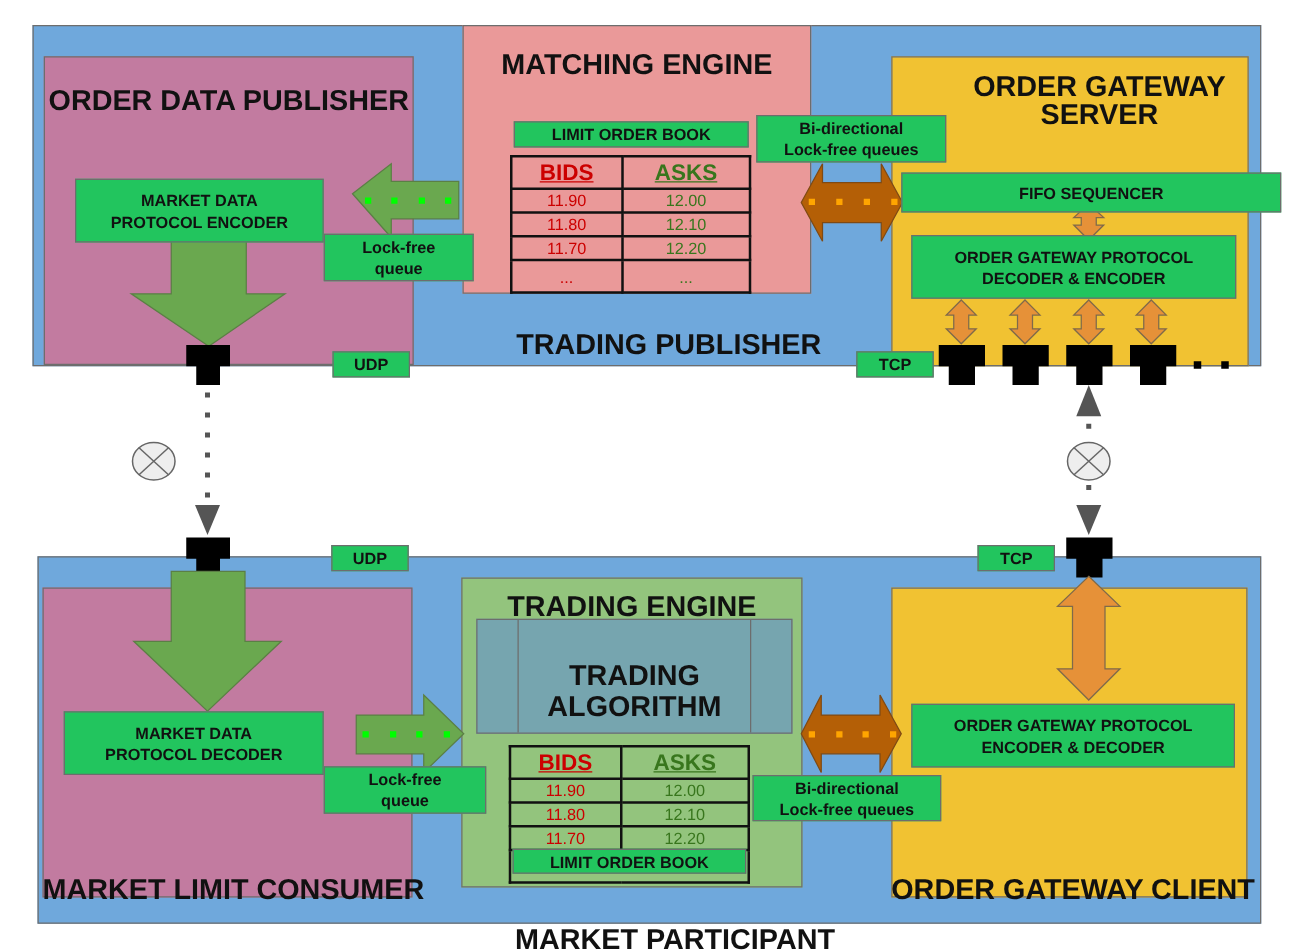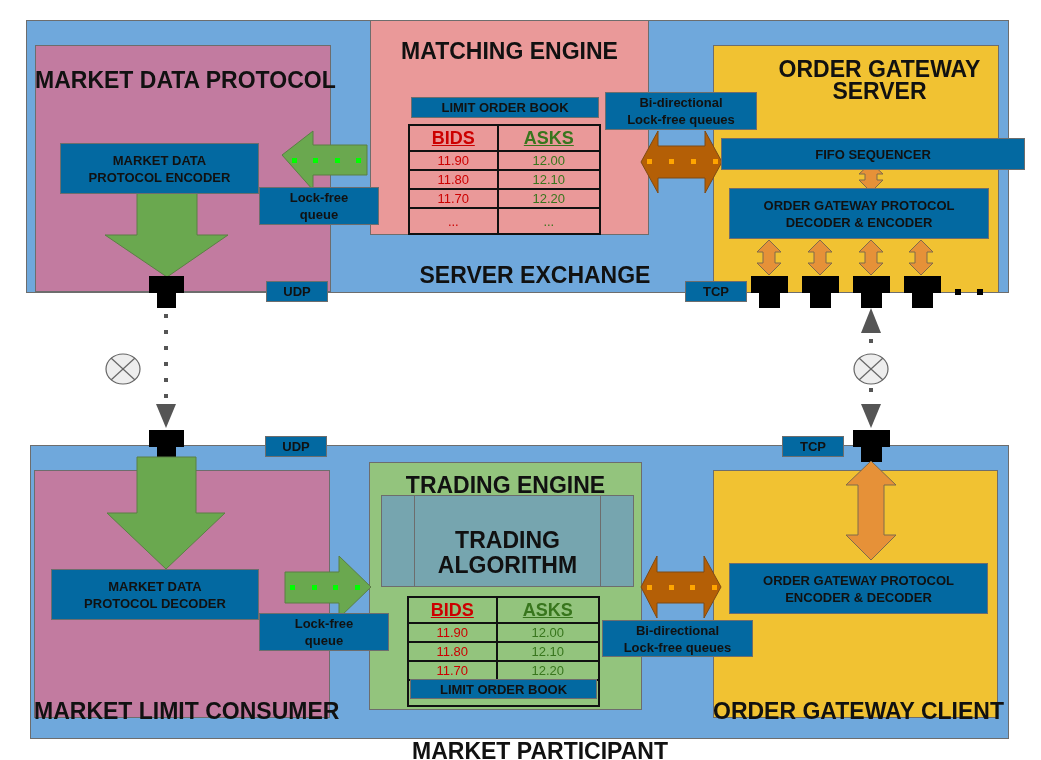--- a/index.html
+++ b/index.html
@@ -4,50 +4,50 @@
 <style>
   html, body { margin:0; padding:0; }
   body { width:1041px; height:760px; background:#ffffff; position:relative; overflow:hidden;
          font-family:"Liberation Sans", sans-serif; }
   .abs { position:absolute; box-sizing:border-box; }
   .region { background:#6fa8dc; border:1.5px solid #6d6d6d; }
   .pub { background:#c27ba0; border:1.5px solid #6d6d6d; }
   .me { background:#ea9999; border:1.5px solid #6d6d6d; }
   .gw { background:#f1c232; border:1.5px solid #6d6d6d; }
   .te { background:#93c47d; border:1.5px solid #6d6d6d; }
-  .box { background:#0369a1; border:1.5px solid #6d6d6d; display:flex; align-items:center; justify-content:center;
+  .box { background:#22c55e; border:1.5px solid #6d6d6d; display:flex; align-items:center; justify-content:center;
          text-align:center; font-weight:bold; color:#111; font-size:13px; line-height:17px; }
   .title { font-weight:bold; color:#111; text-align:center; white-space:nowrap; }
   .t18 { font-size:23px; line-height:22px;margin-top:12px; }
   .t22 { font-size:23px; line-height:26px; }
   table.lob { border-collapse:collapse; position:absolute; }
   table.lob td { border:2.5px solid #111; text-align:center; padding:0; font-size:13px; height:17px; }
   table.lob td.h { font-size:18px; font-weight:bold; height:24px;text-decoration:underline; }
   .bid { color:#cc0000; }
   .ask { color:#38761d; }
   .algo { background:#76a5af; border:1.5px solid #6d6d6d; }
   .algo-side { position:absolute; top:0; bottom:0; width:32px; border-color:#6d6d6d; border-style:solid; border-width:0; }
   svg.layer { position:absolute; left:0; top:0; }
 </style>
 </head>
 <body>
 
 <div class="abs region" style="left:26px;top:20px;width:983px;height:273px;"></div>
 
 <div class="abs pub" style="left:35px;top:45px;width:296px;height:247px;"></div>
-<div class="abs title t18" style="left:35px;top:57px;width:296px;">MARKET DATA PROTOCOL</div>
+<div class="abs title t18" style="left:35px;top:57px;width:296px;">ORDER DATA PUBLISHER</div>
 
 <div class="abs me" style="left:370px;top:20px;width:279px;height:215px;"></div>
 <div class="abs title t18" style="left:370px;top:28px;width:279px;">MATCHING ENGINE</div>
 
 <div class="abs gw" style="left:713px;top:45px;width:286px;height:248px;"></div>
 <div class="abs title t18" style="left:713px;top:46px;width:286px;white-space:pre-line;padding-left:47px;">ORDER GATEWAY
 SERVER</div>
 
-<div class="abs title t22" style="left:370px;top:262px;width:330px;">SERVER EXCHANGE</div>
+<div class="abs title t22" style="left:370px;top:262px;width:330px;">TRADING PUBLISHER</div>
 
 <div class="abs region" style="left:30px;top:445px;width:979px;height:294px;"></div>
 
 <div class="abs pub" style="left:34px;top:470px;width:296px;height:248px;"></div>
 <div class="abs title t18" style="left:34px;top:688px;width:296px;">MARKET LIMIT CONSUMER</div>
 
 <div class="abs te" style="left:369px;top:462px;width:273px;height:248px;"></div>
 <div class="abs title t18" style="left:369px;top:462px;width:273px;">TRADING ENGINE</div>
 
 <div class="abs gw" style="left:713px;top:470px;width:285px;height:248px;"></div>

